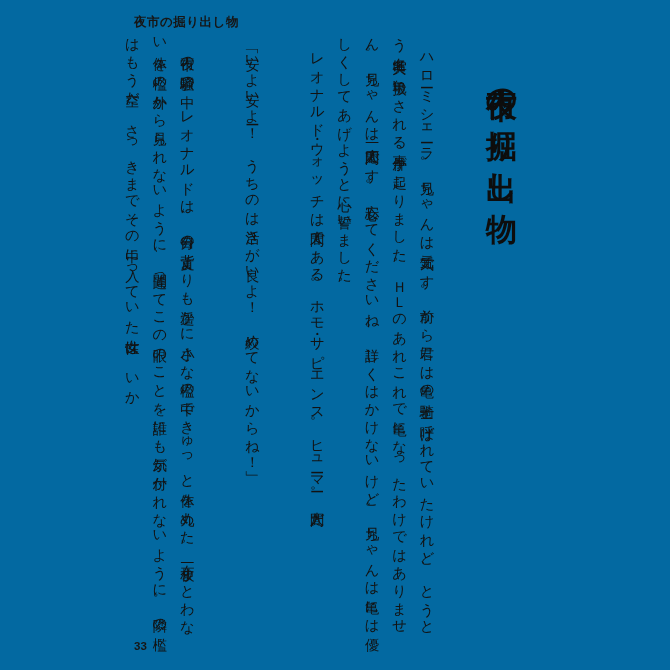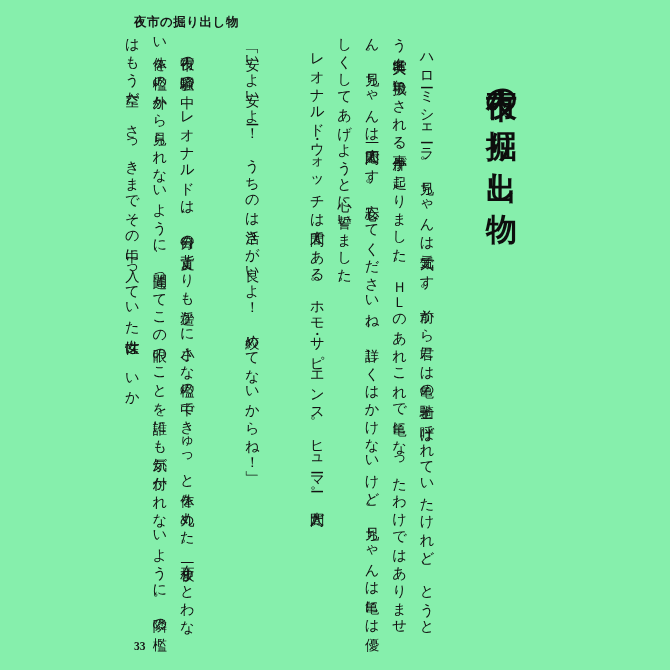--- a/index.html
+++ b/index.html
@@ -13,21 +13,21 @@
     font-family: "Liberation Serif", "DejaVu Serif", serif;
     color: #111111;
     overflow: hidden;
   }
 
   .page {
     position: relative;
     width: 670px;
     height: 670px;
     box-sizing: border-box;
-    background: #86efac;
+    background: #0369a1;
   }
 
   
   .running-head {
     position: absolute;
     top: 14px;
     left: 134px;
     font-size: 12.5px;
     font-weight: bold;
     letter-spacing: 0.5px;
@@ -37,21 +37,21 @@
   }
 
   
   .folio {
     position: absolute;
     left: 134px;
     bottom: 18px;
     font-size: 11.5px;
     font-weight: bold;
     color: #161616;
-    font-family: Liberation Serif, serif;
+    font-family: Liberation Sans, sans-serif;
   }
 
   
   .body-area {
     position: absolute;
     top: 28px;
     left: 118px;
     width: 426px;
     height: 606px;
     display: flex;

